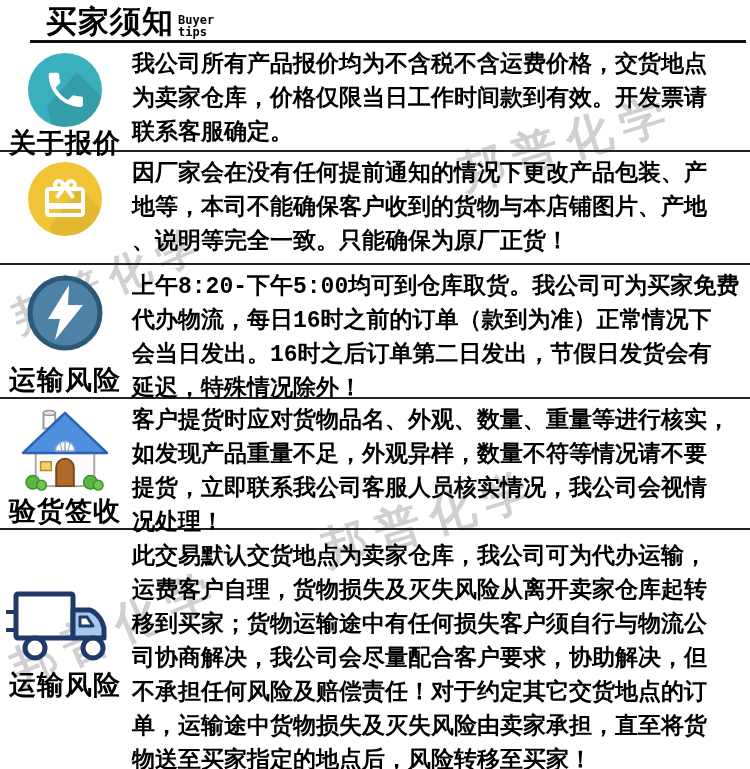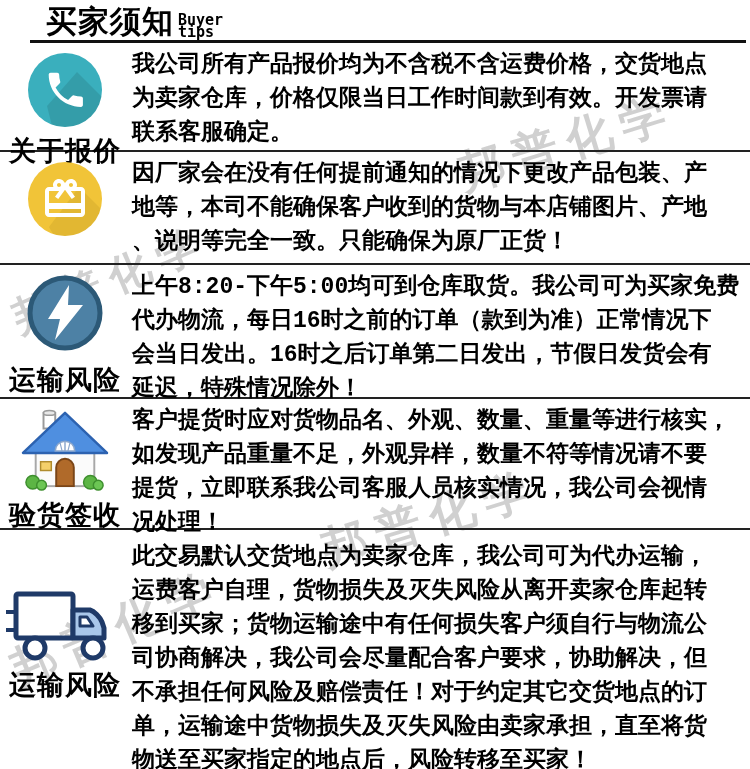--- a/index.html
+++ b/index.html
@@ -19,35 +19,35 @@
   .wm4{left:4px;top:598px;font-size:46px;transform:rotate(-23deg);}
   
   .content{position:relative;z-index:1;}
   .header{display:flex;align-items:flex-start;padding:4px 0 0 46px;height:38px;box-sizing:border-box;}
   .header-title{
     font-family:"DejaVu Sans","Liberation Sans",sans-serif;
     font-weight:bold;font-size:31px;line-height:34px;letter-spacing:1px;
   }
   .header-sub{
     font-family:"DejaVu Sans Mono","Liberation Mono",monospace;
-    font-weight:bold;font-size:15px;line-height:12px;margin:10px 0 0 4px;
+    font-weight:bold;font-size:12px;line-height:12px;margin:10px 0 0 4px;
   }
   .header-rule{height:0;border-bottom:3px solid #111;margin:2px 4px 0 30px;}
   .section{
     display:flex;box-sizing:border-box;margin-left:0;
   }
   .section.rule{border-bottom:2px solid #222;}
   .s1{height:109px;} .s2{height:113px;} .s3{height:134px;} .s4{height:131px;} .s5{height:239px;}
   .icon-col{
     width:130px;flex:none;display:flex;flex-direction:column;align-items:center;
     justify-content:space-between;padding:9px 0 2px 0;box-sizing:border-box;
   }
   .s5 .icon-col{justify-content:flex-start;padding-top:58px;}
   .section-label{
-    font-weight:bold;font-size:27px;line-height:30px;letter-spacing:1px;white-space:nowrap;margin-top:8px;
+    font-weight:bold;font-size:27px;line-height:30px;letter-spacing:1px;white-space:nowrap;
   }
   .s5 .section-label{margin-top:6px;}
   .text-col{flex:1;min-width:0;font-family:Liberation Mono, monospace;}
   .section-text{
     margin:0;padding:5px 4px 0 2px;font-size:23px;line-height:34px;font-weight:bold;
     white-space:pre-line;
   }
   .s5 .section-text{padding-top:10px;}
   .icon-box{flex:none;}
   svg{display:block;}

